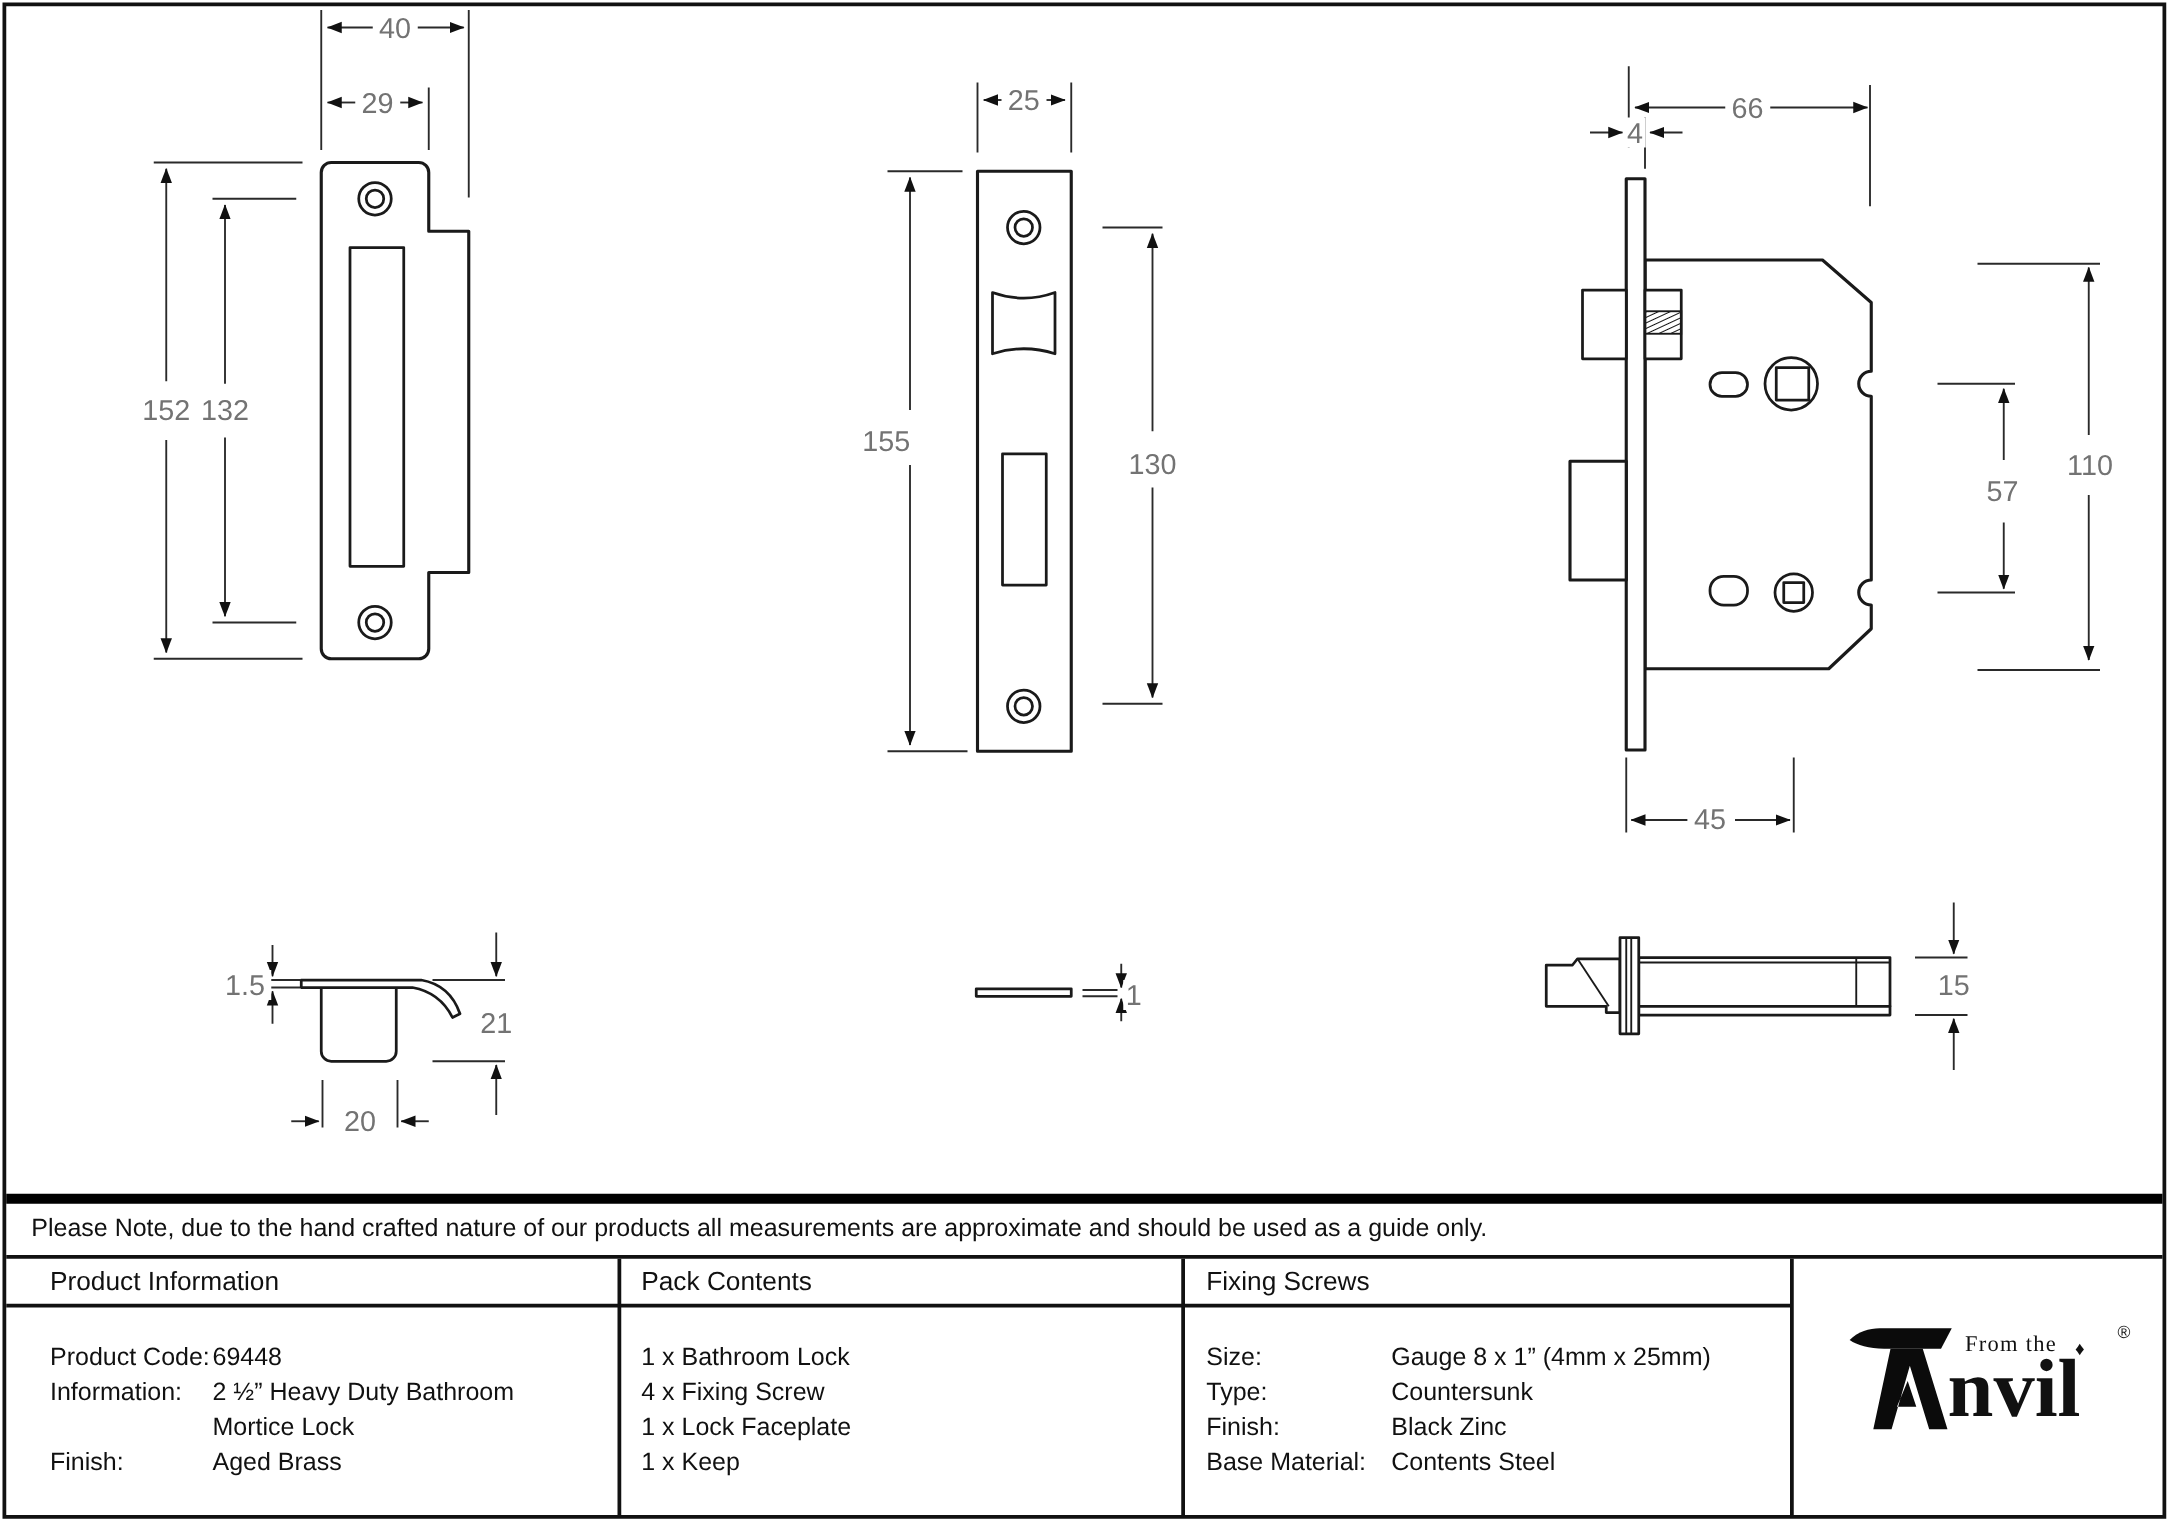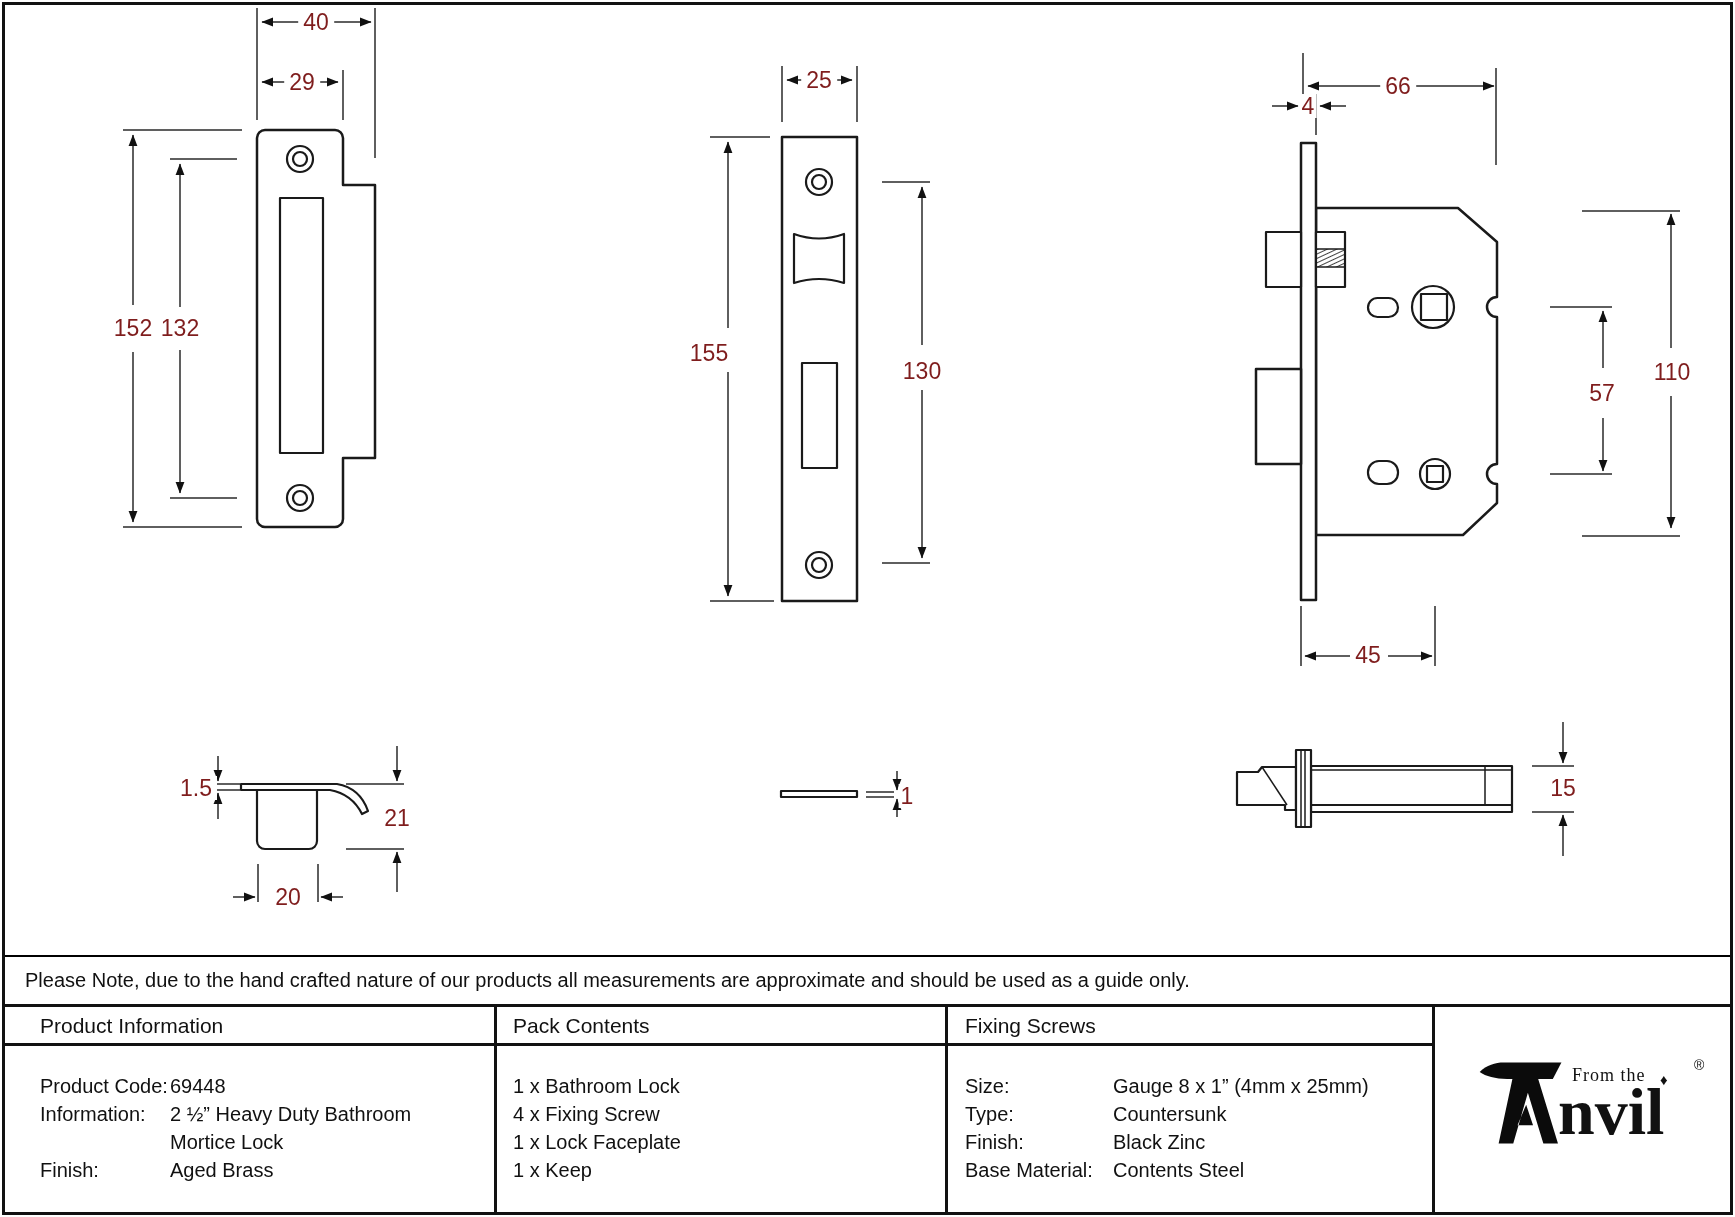--- a/index.html
+++ b/index.html
@@ -8,25 +8,25 @@
     font-family:"Liberation Sans", sans-serif;color:#111;overflow:hidden;
   }
   .frame{position:absolute;left:2px;top:2px;right:2px;bottom:2px;border:3px solid #111;}
   svg{position:absolute;overflow:visible;}
   .part{fill:#ffffff;stroke:#1a1a1a;stroke-width:2.5;stroke-linejoin:round;}
   .part2{fill:#ffffff;stroke:#1a1a1a;stroke-width:2.2;stroke-linejoin:round;}
   .thin{fill:none;stroke:#1a1a1a;stroke-width:1.5;}
   .dimline{stroke:#2a2a2a;stroke-width:1.5;fill:none;}
   .dim{
     position:absolute;transform:translate(-50%,-50%);background:#fff;
-    padding:0 5px;font-size:23px;line-height:24px;color:#7f1d1d;white-space:nowrap;
+    padding:0 5px;font-size:23px;line-height:24px;color:#737373;white-space:nowrap;
   }
   .note-band{
     position:absolute;left:5px;right:5px;top:955px;height:52px;
-    border-top:2px solid #000000;border-bottom:3px solid #111;box-sizing:border-box;
+    border-top:8px solid #000000;border-bottom:3px solid #111;box-sizing:border-box;
     display:flex;align-items:center;padding-left:20px;font-size:20px;
   }
   .grid-v{position:absolute;top:1007px;bottom:5px;width:3px;background:#111;}
   .hdr-underline{position:absolute;left:5px;top:1043px;height:3px;background:#111;}
   .cell-text{position:absolute;font-size:20px;line-height:26px;white-space:nowrap;margin-top:16px;}
   .hdr-text{position:absolute;font-size:21px;line-height:26px;white-space:nowrap;}
   .logo-serif{font-family:"Liberation Serif", serif;}
 </style>
 </head>
 <body>

